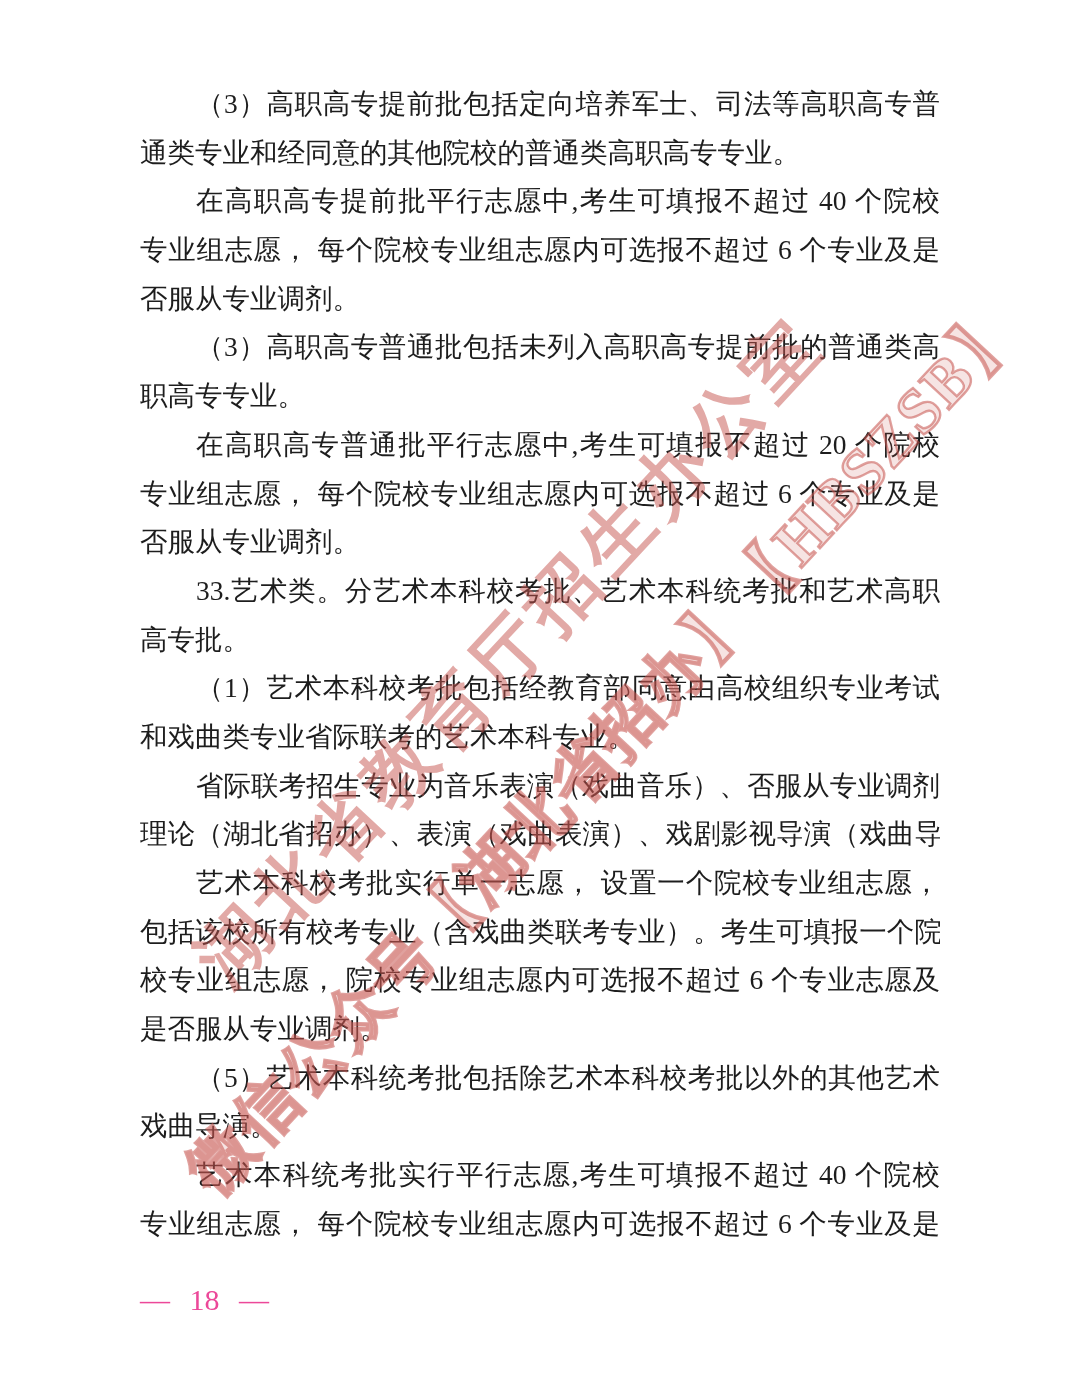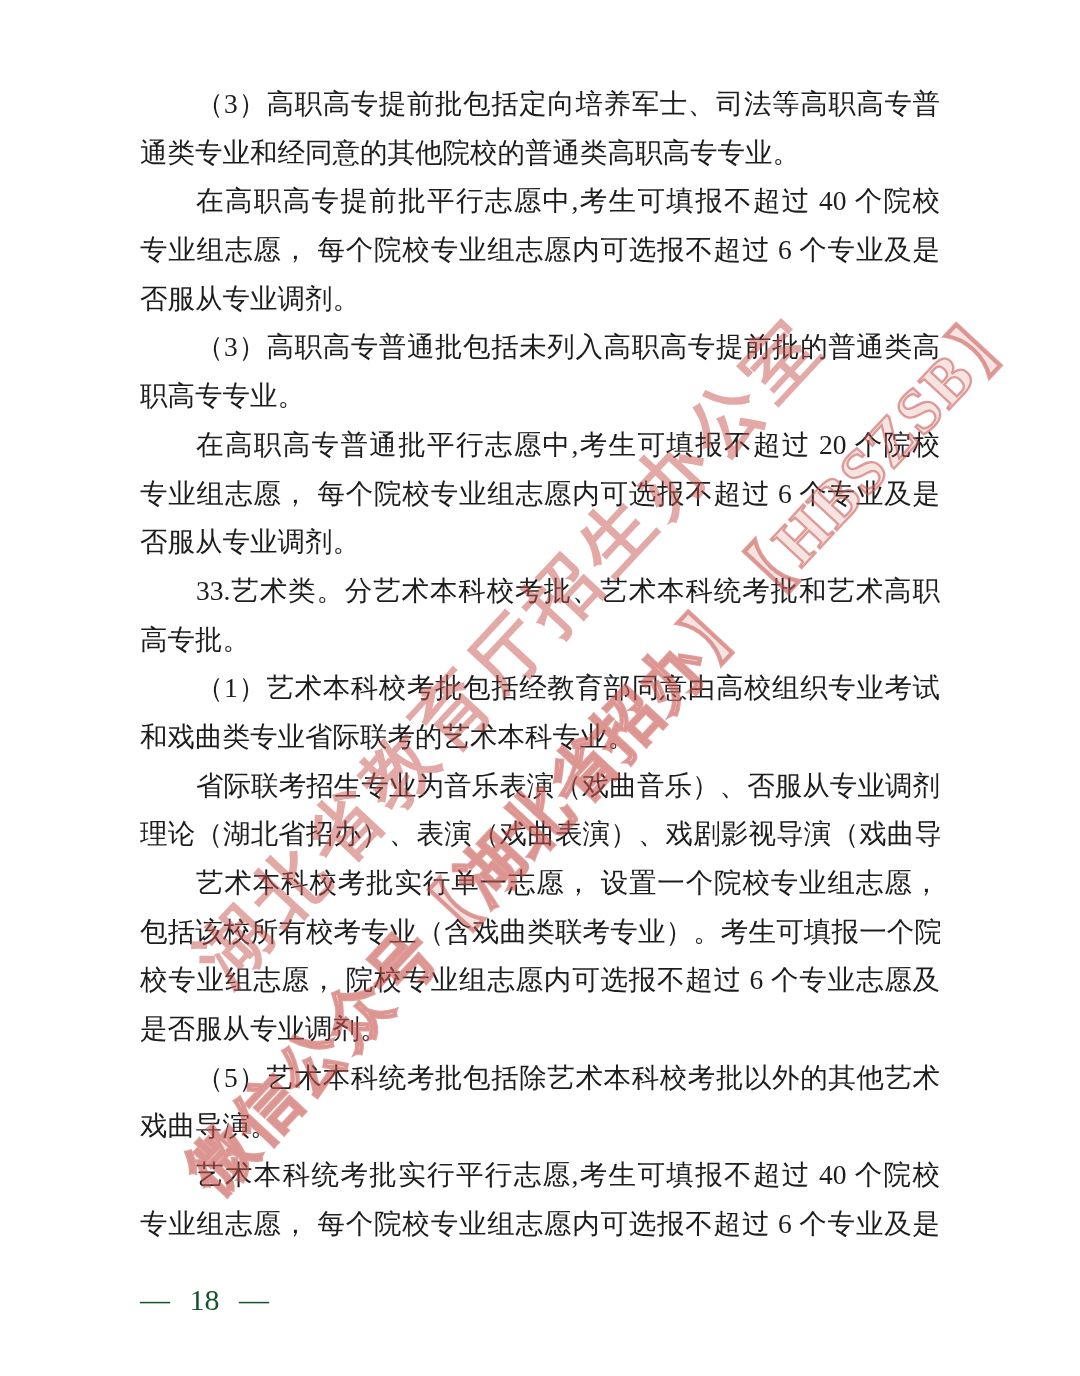--- a/index.html
+++ b/index.html
@@ -28,21 +28,21 @@
     white-space: normal;
   }
   .fill { text-align-last: justify; }
   .ind  { text-indent: 56px; }
   .tight { letter-spacing: -2px; }
   .footer {
     position: absolute;
     left: 140px;
     top: 1283px;
     font-size: 30px;
-    color: #14532d;
+    color: #ec4899;
     word-spacing: 12px;
   }
   .wm {
     position: absolute;
     transform-origin: 0 0;
     transform: rotate(-47deg);
     white-space: nowrap;
     font-weight: bold;
     pointer-events: none;
     font-family: "Liberation Serif", "DejaVu Serif", serif;

